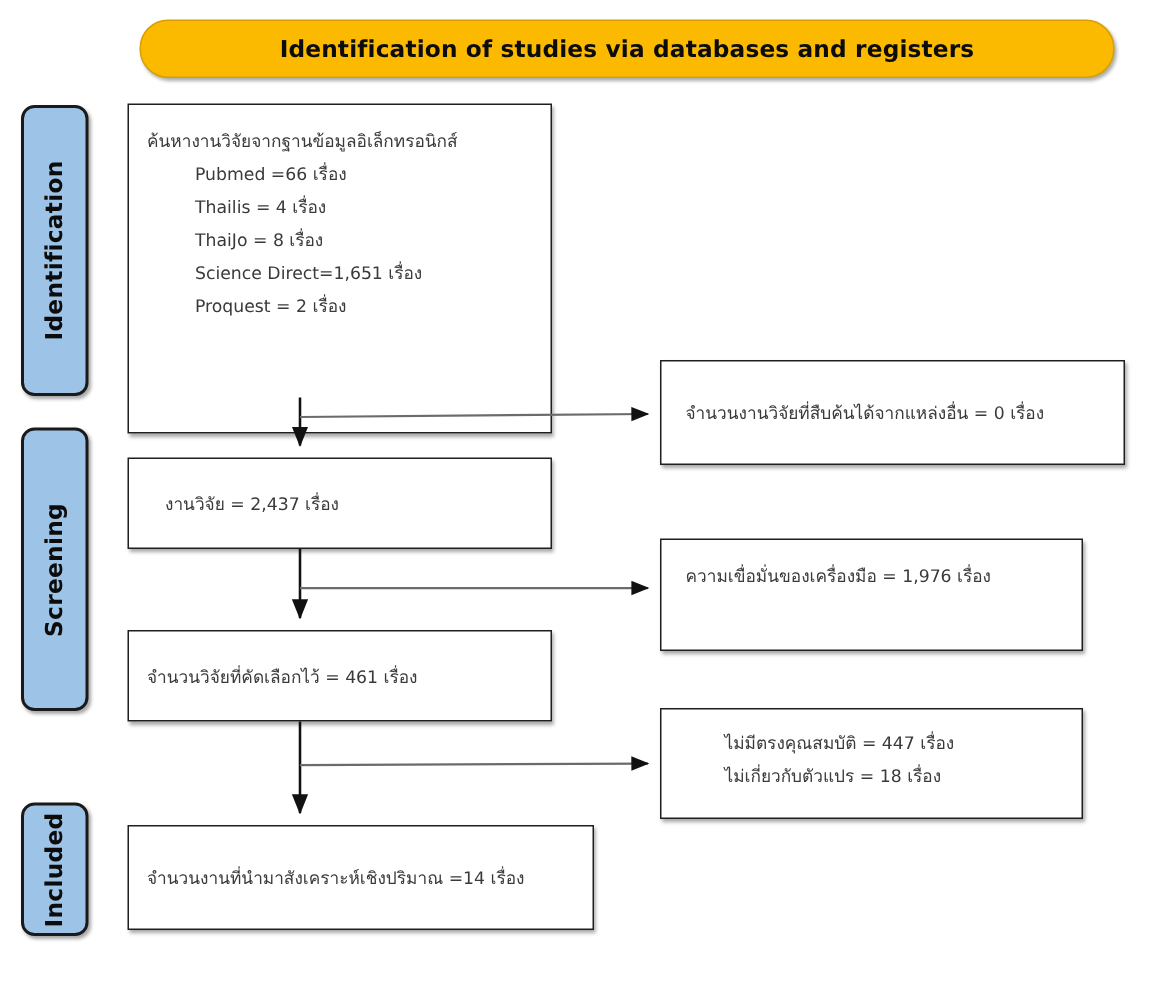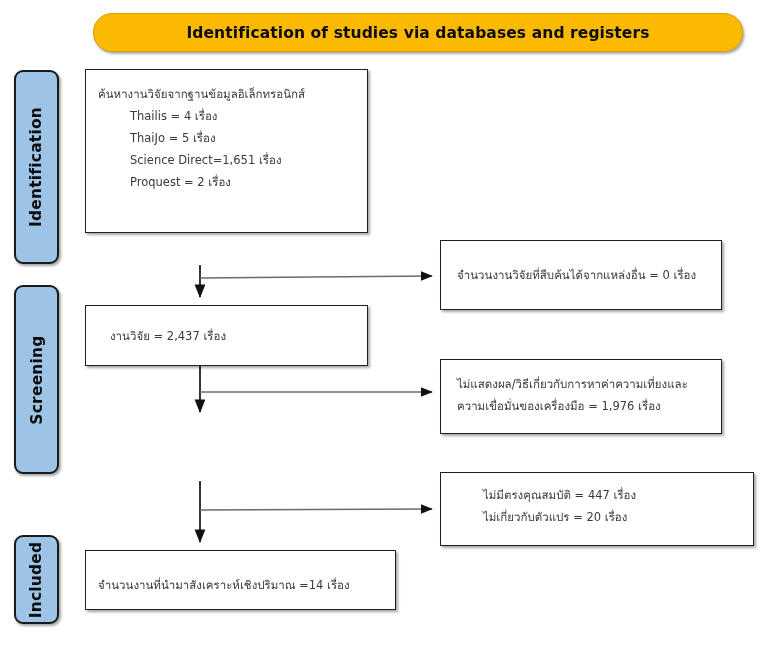--- a/index.html
+++ b/index.html
@@ -76,44 +76,44 @@
     color: #3a3a3a;
     font-size: 11.5px;
     line-height: 22px;
   }
   .box .line {
     white-space: nowrap;
     color: #3a3a3a;
   }
 
   
-  #box-databases { left: 85px; top: 69px; width: 283px; height: 164px; }
+  #box-databases { left: 85px; top: 69px; width: 283px; height: 220px; }
   #box-databases .lines { top: 13px; padding-left: 12px; }
   #box-databases .line.indent { padding-left: 32px; }
 
   
   #box-records { left: 85px; top: 305px; width: 283px; height: 61px; }
   #box-records .lines { top: 19px; padding-left: 24px; }
 
   
   #box-screened { left: 85px; top: 420px; width: 283px; height: 61px; }
   #box-screened .lines { top: 19px; padding-left: 12px; }
 
   
-  #box-included { left: 85px; top: 550px; width: 311px; height: 60px; }
+  #box-included { left: 85px; top: 550px; width: 311px; height: 70px; }
   #box-included .lines { top: 23px; padding-left: 12px; }
 
   
-  #box-other-sources { left: 440px; top: 240px; width: 282px; height: 70px; }
+  #box-other-sources { left: 440px; top: 240px; width: 310px; height: 70px; }
   #box-other-sources .lines { top: 23px; padding-left: 16px; }
 
   #box-no-reliability { left: 440px; top: 359px; width: 282px; height: 75px; }
   #box-no-reliability .lines { top: 13px; padding-left: 16px; }
 
-  #box-not-eligible { left: 440px; top: 472px; width: 314px; height: 74px; }
+  #box-not-eligible { left: 440px; top: 472px; width: 282px; height: 74px; }
   #box-not-eligible .lines { top: 11px; padding-left: 42px; }
 
   
   #arrows {
     position: absolute;
     left: 0; top: 0;
     width: 766px;
     height: 657px;
     pointer-events: none;
   }
@@ -133,51 +133,56 @@
   <div class="stage" id="stage-screening">
     <span>Screening</span>
   </div>
   <div class="stage" id="stage-included">
     <span>Included</span>
   </div>
 
   <div class="box" id="box-databases">
     <div class="lines">
       <div class="line">ค้นหางานวิจัยจากฐานข้อมูลอิเล็กทรอนิกส์</div>
+      <div class="line indent">Pubmed =66 เรื่อง</div>
       <div class="line indent">Thailis =    4 เรื่อง</div>
-      <div class="line indent">ThaiJo = 5  เรื่อง</div>
+      <div class="line indent">ThaiJo = 8  เรื่อง</div>
       <div class="line indent">Science Direct=1,651 เรื่อง</div>
       <div class="line indent">Proquest =    2 เรื่อง</div>
     </div>
   </div>
 
   <div class="box" id="box-other-sources">
     <div class="lines">
       <div class="line">จำนวนงานวิจัยที่สืบค้นได้จากแหล่งอื่น =  0 เรื่อง</div>
     </div>
   </div>
 
   <div class="box" id="box-records">
     <div class="lines">
       <div class="line">งานวิจัย   =  2,437   เรื่อง</div>
     </div>
   </div>
 
   <div class="box" id="box-no-reliability">
     <div class="lines">
-      <div class="line">ไม่แสดงผล/วิธีเกี่ยวกับการหาค่าความเที่ยงและ</div>
       <div class="line">ความเขื่อมั่นของเครื่องมือ  =  1,976  เรื่อง</div>
     </div>
   </div>
 
+  <div class="box" id="box-screened">
+    <div class="lines">
+      <div class="line">จำนวนวิจัยที่คัดเลือกไว้ = 461 เรื่อง</div>
+    </div>
+  </div>
 
   <div class="box" id="box-not-eligible">
     <div class="lines">
       <div class="line">ไม่มีตรงคุณสมบัติ =   447 เรื่อง</div>
-      <div class="line">ไม่เกี่ยวกับตัวแปร =  20  เรื่อง</div>
+      <div class="line">ไม่เกี่ยวกับตัวแปร =  18  เรื่อง</div>
     </div>
   </div>
 
   <div class="box" id="box-included">
     <div class="lines">
       <div class="line">จำนวนงานที่นำมาสังเคราะห์เชิงปริมาณ =14 เรื่อง</div>
     </div>
   </div>
 
   <svg id="arrows">

